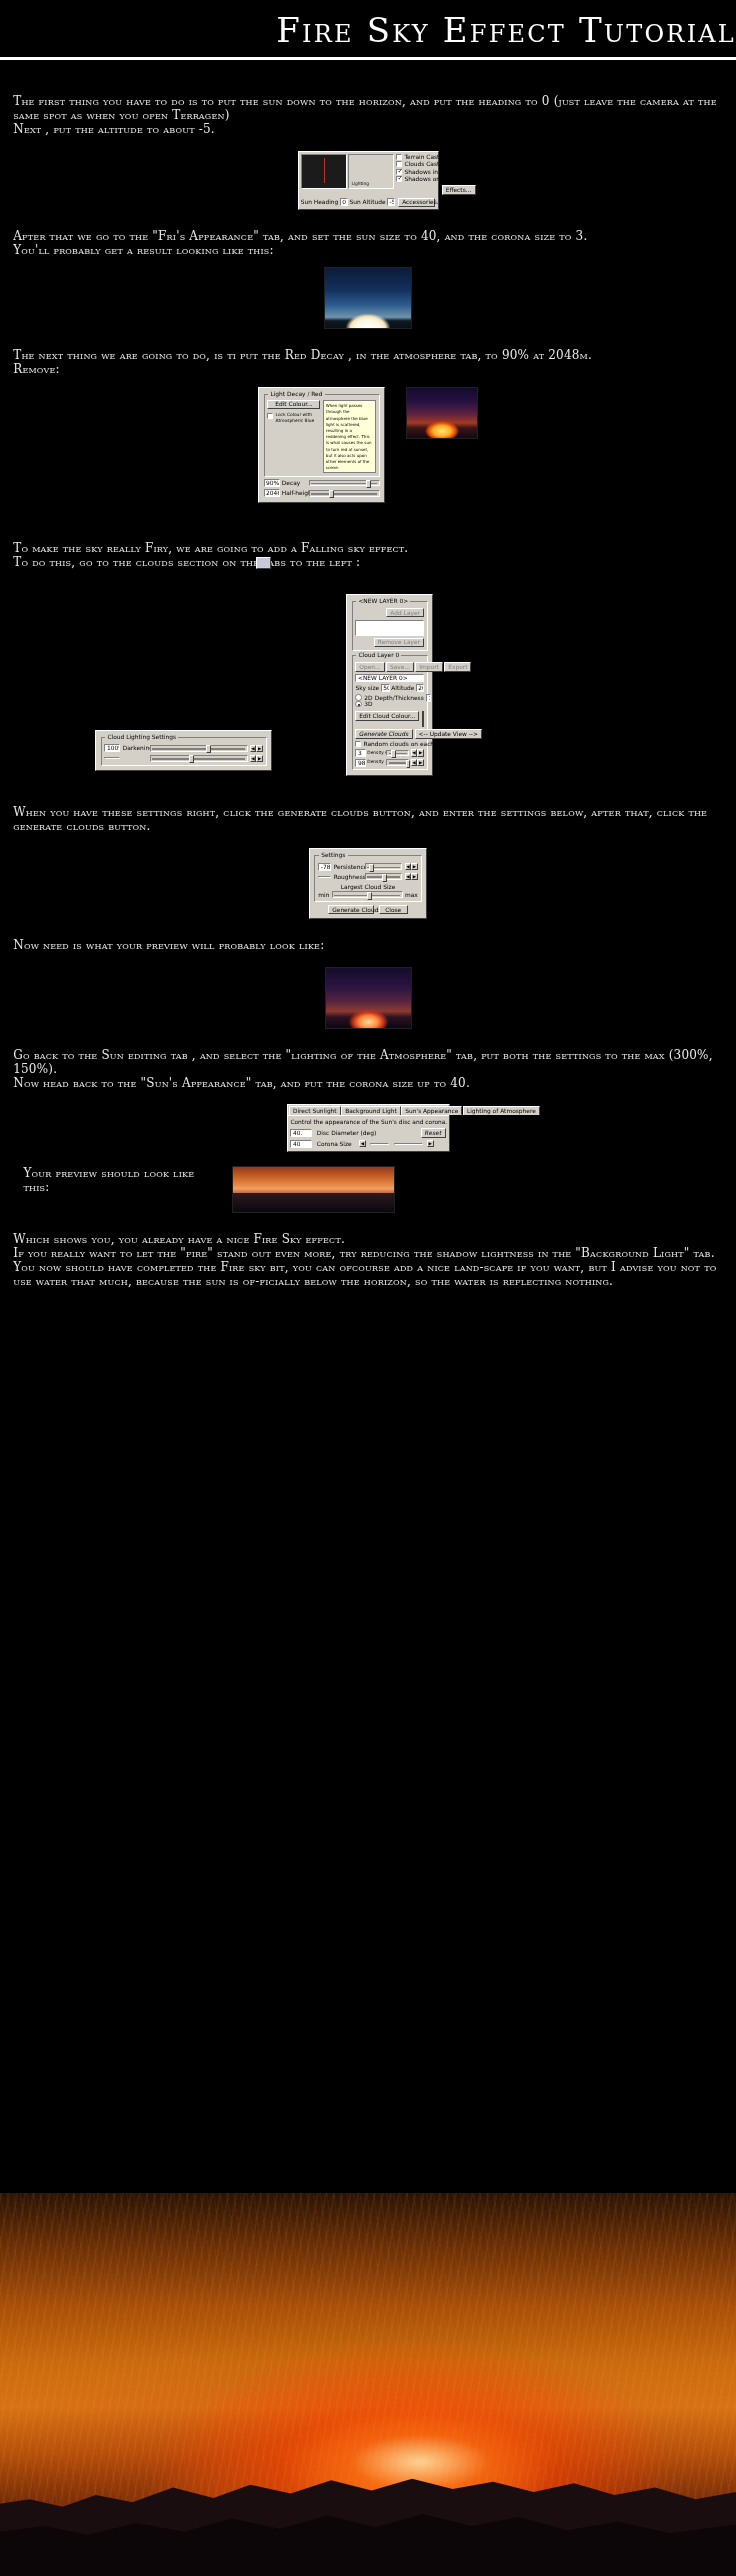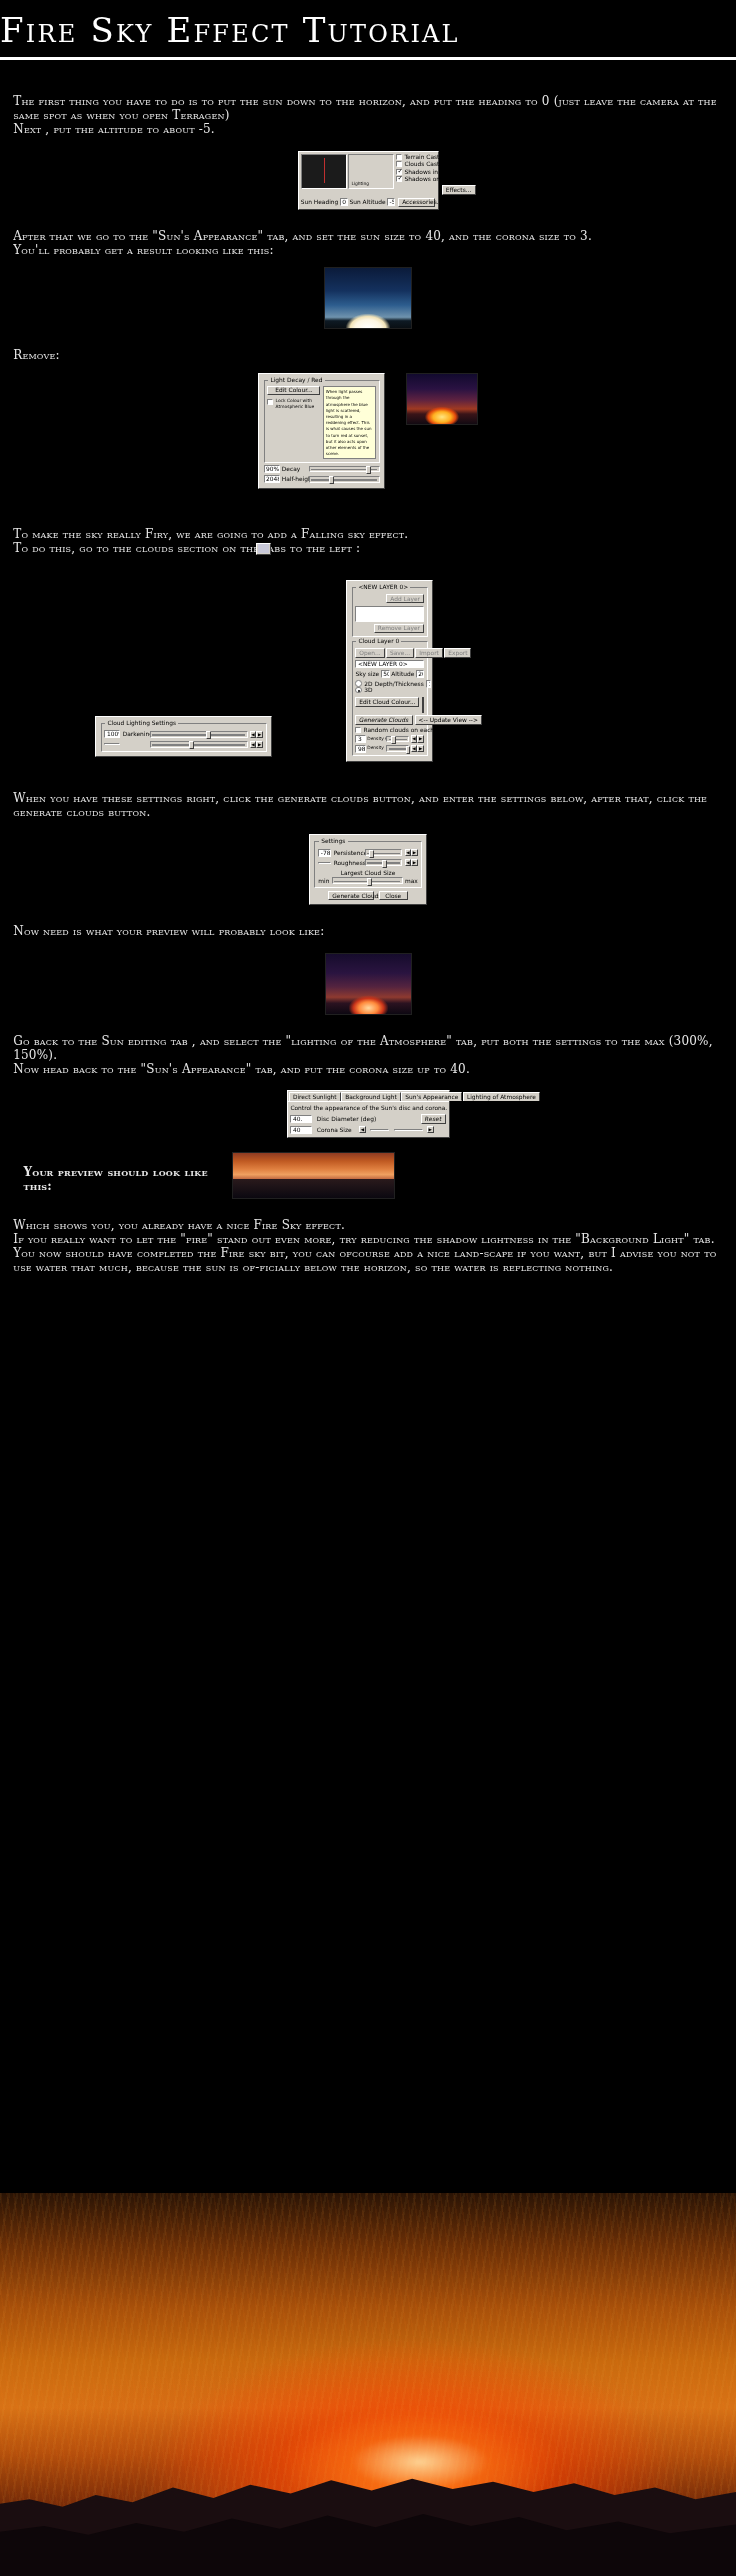--- a/index.html
+++ b/index.html
@@ -6,21 +6,21 @@
   html, body { margin:0; padding:0; }
   body {
     width:736px; height:2576px;
     background:#000;
     font-family:"DejaVu Serif", serif;
     overflow:hidden;
     position:relative;
   }
 
   
-  .title-bar { width:736px; padding:13.2px 0 10.3px 0; text-align:left; }
+  .title-bar { width:736px; padding:13.2px 0 10.3px 0; text-align:right; }
   .title-text {
     font-family:"DejaVu Serif", serif;
     font-variant:small-caps;
     font-size:34px;
     letter-spacing:2.2px;
     color:#ffffff;
     line-height:1;
     white-space:nowrap;
   }
   .title-rule { width:736px; height:2.9px; background:#ffffff; }
@@ -233,29 +233,30 @@
         <span class="fld" style="width:19px;">0</span>
         <span class="lbl">Sun Altitude</span>
         <span class="fld" style="width:19px;">-5</span>
         <span style="flex:1"></span>
         <span class="btn" style="width:37px;">Accessories...</span>
       </div>
     </div>
   </div>
 
   <div class="spacer-l"></div>
-  <div class="para">After that we go to the "Sun's Appearance" tab, and set the sun size to 40, and the corona size to 3.
+  <div class="para">After that we go to the "Fri's Appearance" tab, and set the sun size to 40, and the corona size to 3.
 You'll probably get a result looking like this:</div>
   <div class="spacer-s"></div>
 
   <div class="fig" style="justify-content:center;">
     <div class="render sunset1"></div>
   </div>
 
   <div class="spacer-l"></div>
+  <div class="para">The next thing we are going to do, is ti put the Red Decay , in the atmosphere tab, to 90% at 2048m.</div>
   <div class="para">Remove:</div>
   <div class="spacer-s"></div>
 
   <div class="fig" style="gap:20.6px; align-items:flex-start;">
     <div class="win" style="width:127px;">
       <div class="grp" style="display:flex;gap:2.9px;">
         <span class="grp-t">Light Decay / Red</span>
         <div style="width:53px;">
           <div class="btn" style="margin-bottom:2.9px;">Edit Colour...</div>
           <div class="row" style="align-items:flex-start;">
@@ -496,21 +497,21 @@
           <span class="spin">
               <span class="sb">▶</span>
             </span>
         </div>
       </div>
     </div>
   </div>
 
   <div class="spacer-m"></div>
 
-  <div style="display:flex; align-items:flex-end; gap:17.7px; padding-left:10.3px;font-weight:bold;">
+  <div style="display:flex; gap:17.7px; padding-left:10.3px;">
     <div class="para" style="flex:none;width:191px;padding-bottom:5.9px;">Your preview should look like this:</div>
     <div class="render firesky"></div>
   </div>
 
   <div class="spacer-l"></div>
   <div class="para">Which shows you, you already have a nice Fire Sky effect.
 If you really want to let the "fire" stand out even more, try reducing the shadow lightness in the "Background Light" tab.
 You now should have completed the Fire sky bit, you can ofcourse add a nice land-scape if you want, but I advise you not to use water that much, because the sun is of-ficially below the horizon, so the water is reflecting nothing.</div>
 
 </div>

